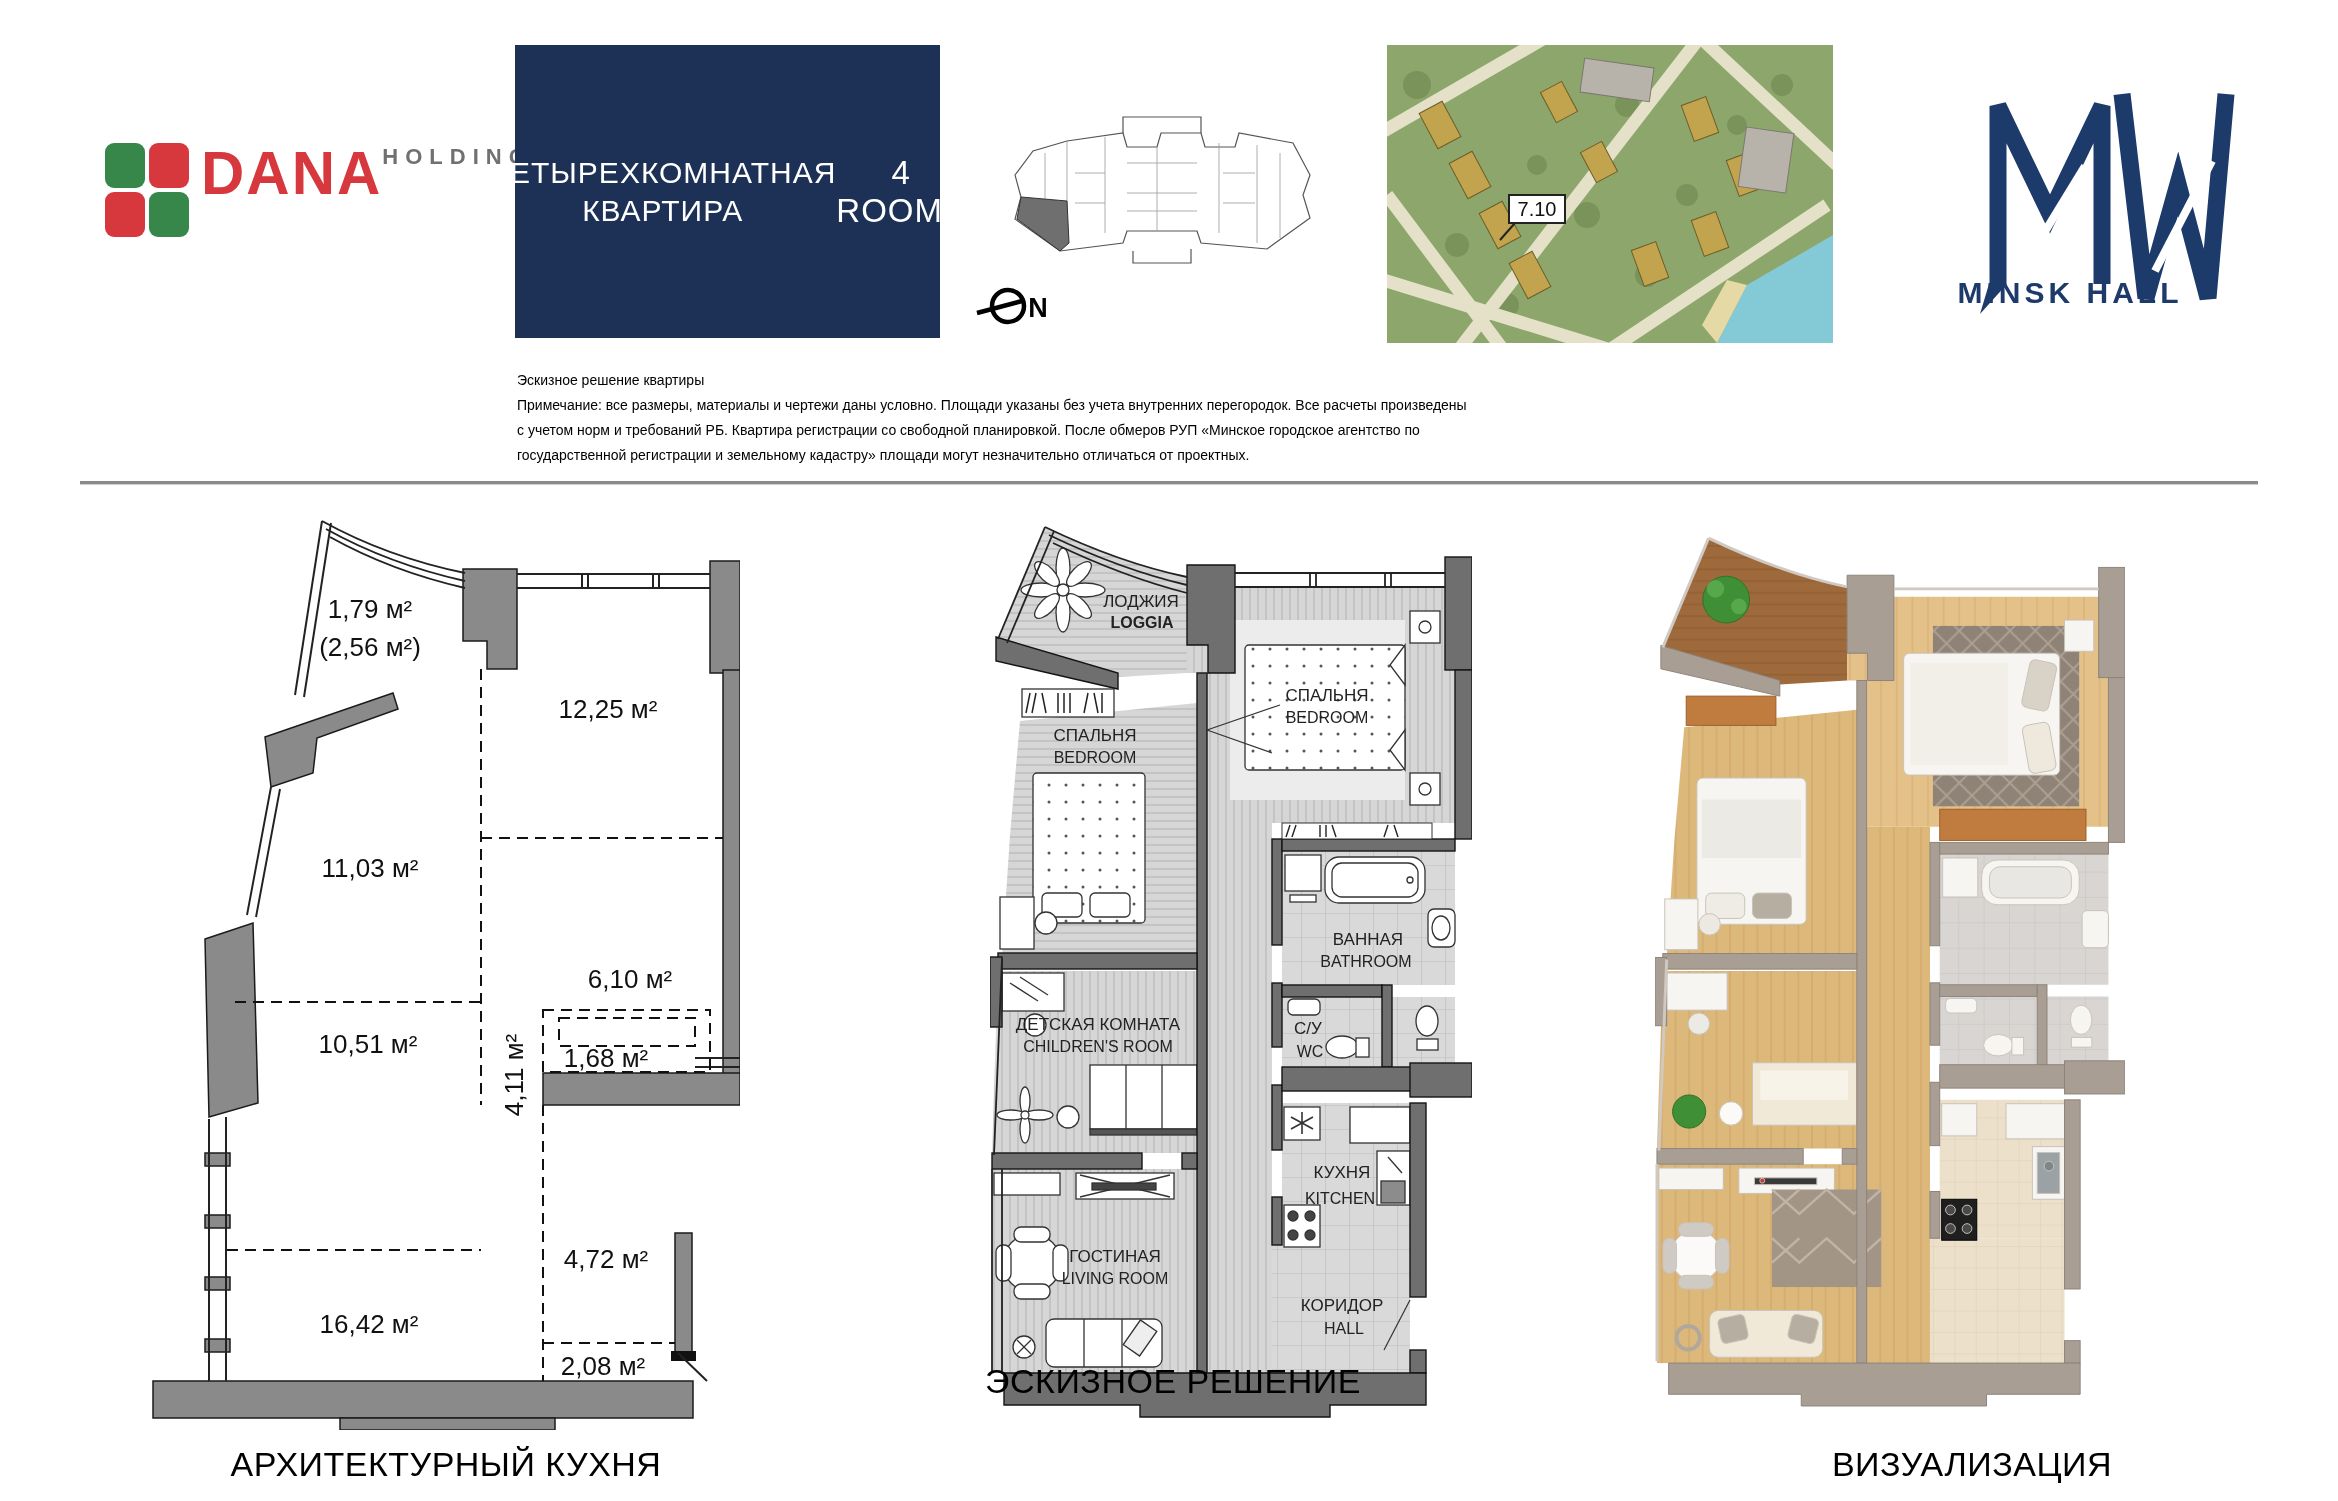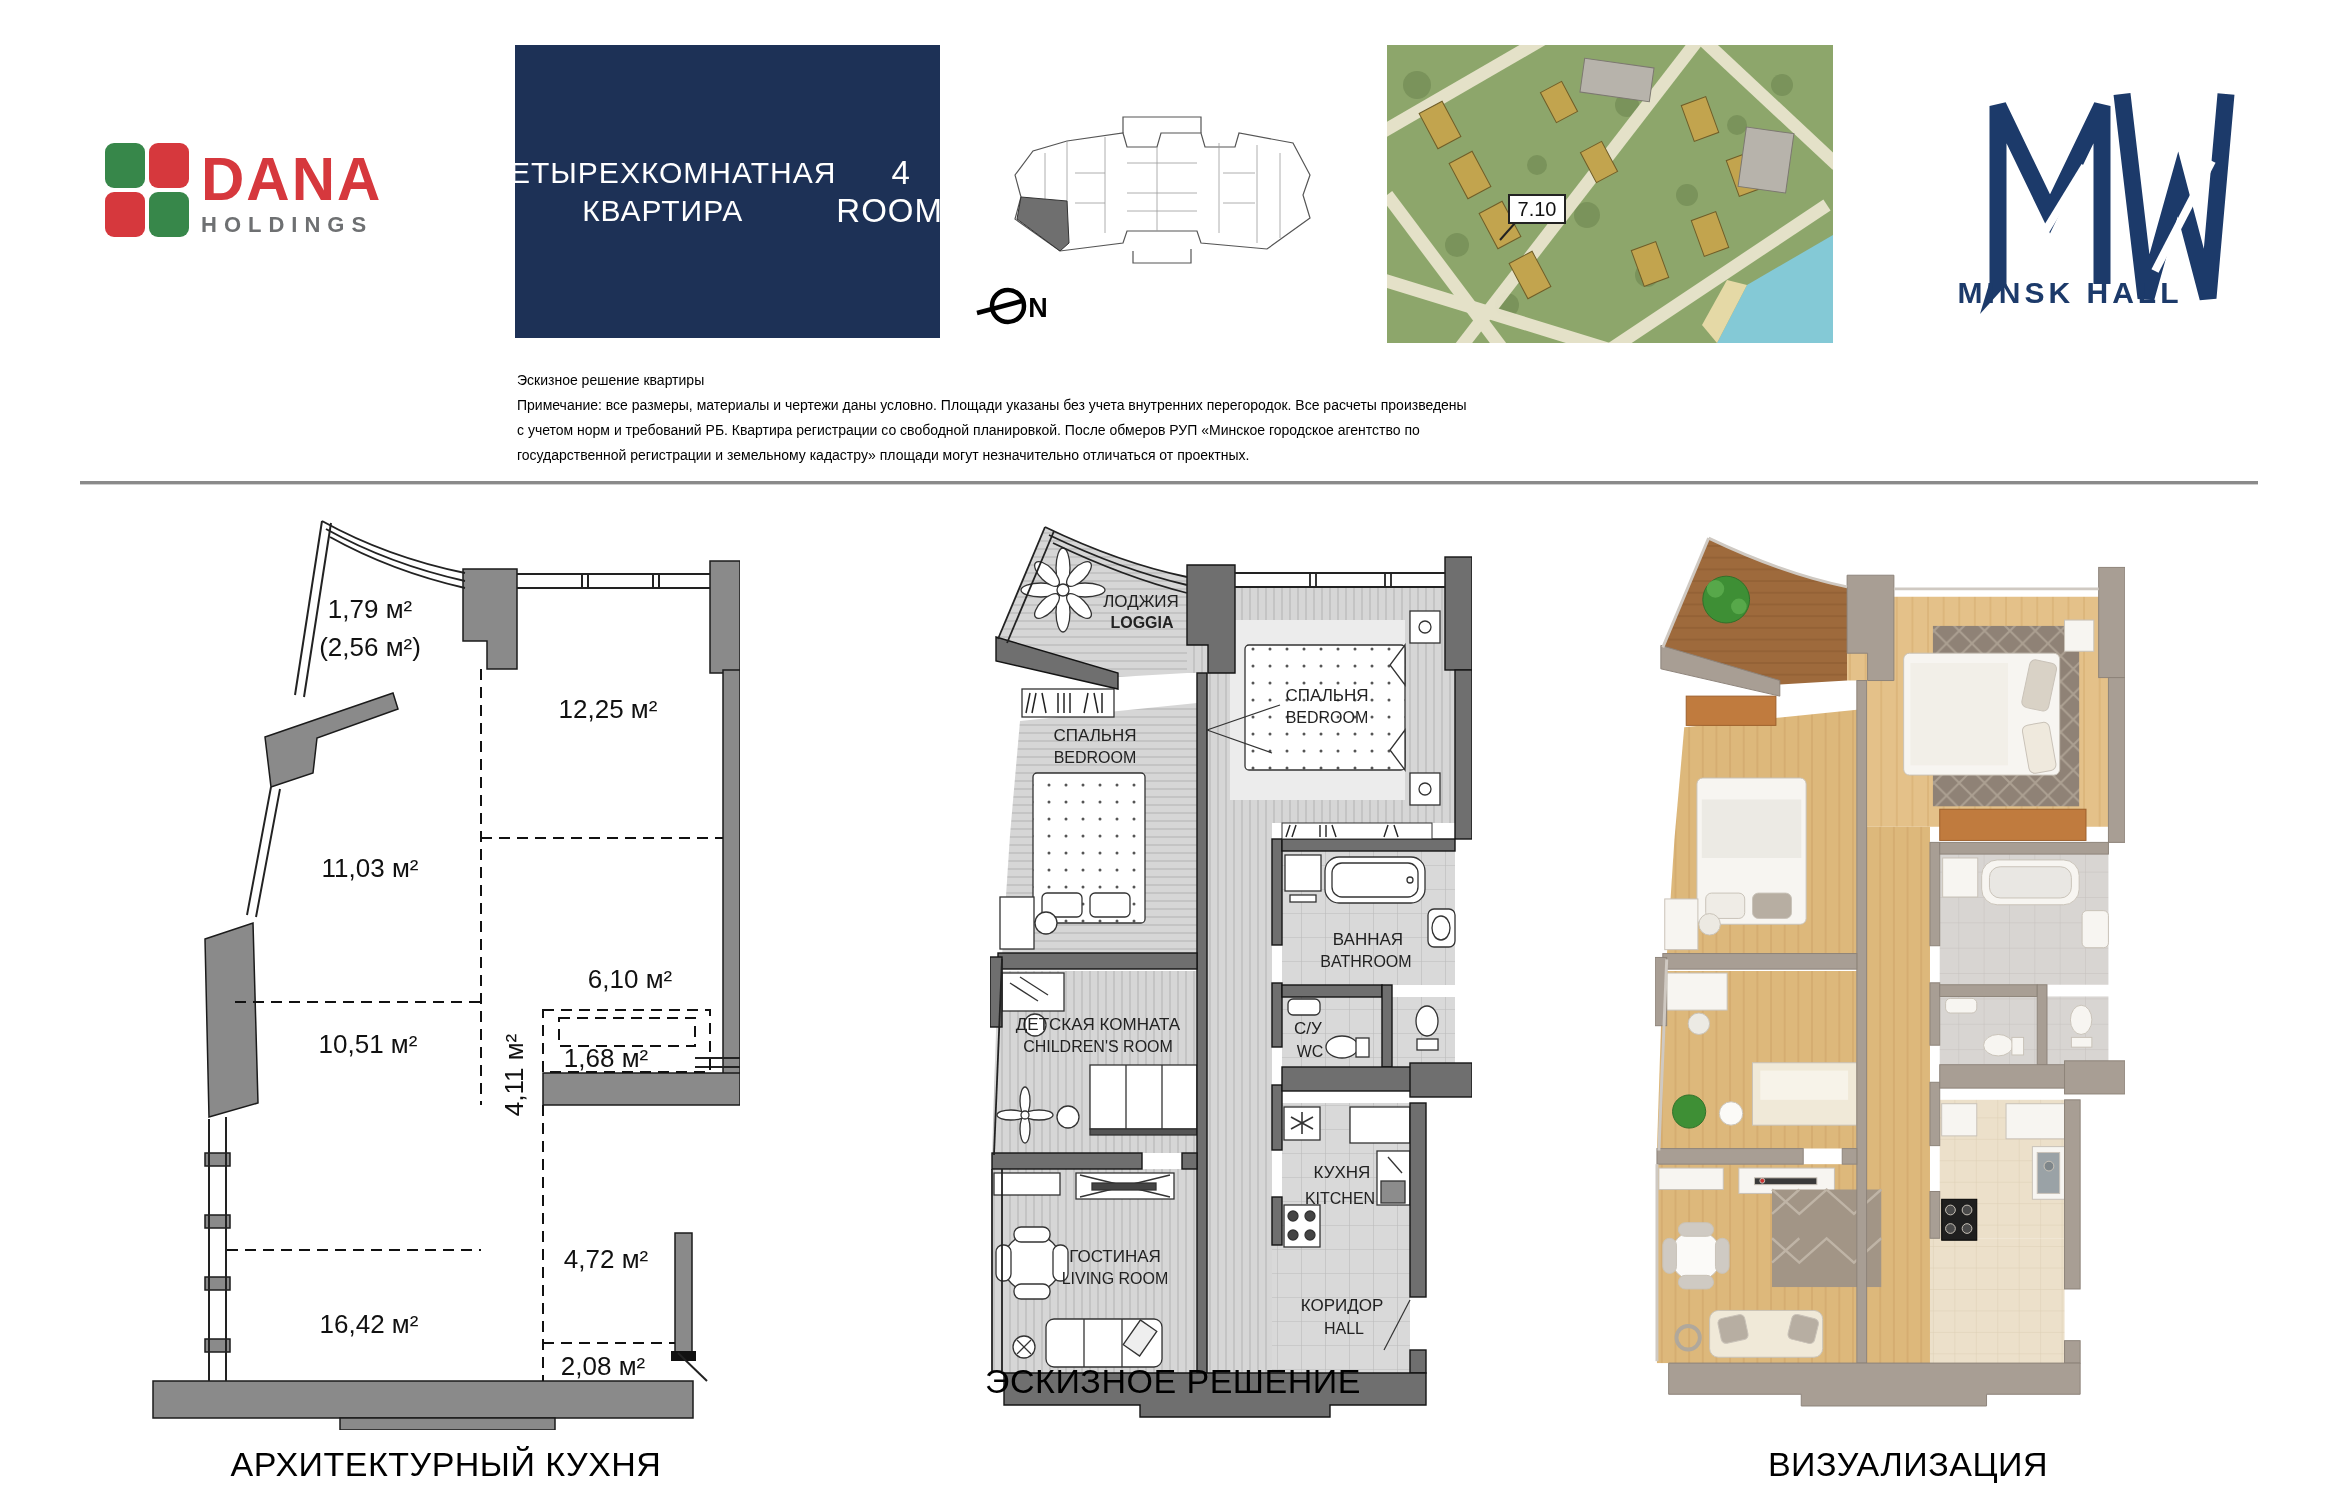--- a/index.html
+++ b/index.html
@@ -3,21 +3,21 @@
 <meta charset="utf-8">
 <style>
   html,body{margin:0;padding:0;background:#fff;}
   #canvas{position:relative;width:2338px;height:1501px;background:#fff;
           font-family:"Liberation Sans","DejaVu Sans",sans-serif;overflow:hidden;}
   .abs{position:absolute;}
   
   .dana{left:105px;top:143px;width:400px;height:100px;display:flex;gap:12px;}
   .dana-grid{display:grid;grid-template-columns:40px 40px;grid-template-rows:45px 45px;gap:4px;}
   .dana-sq{border-radius:9px;}
-  .dana-text{display:flex;flex-direction:column;justify-content:center;}
+  .dana-text{display:flex;flex-direction:row;justify-content:space-between;}
   .dana-name{font-size:60px;font-weight:800;letter-spacing:2px;line-height:62px;transform:scaleY(1.02);}
   .dana-sub{font-size:22px;font-weight:700;letter-spacing:7px;margin-top:1px;}
   .title-block{left:515px;top:45px;width:425px;height:293px;display:flex;flex-direction:row;
                align-items:center;justify-content:center;color:#fff;text-align:center;}
   .title-ru{font-size:30px;font-weight:500;letter-spacing:1px;line-height:38px;}
   .title-divider{width:178px;height:3px;background:#fff;margin:20px 0;}
   .title-en{font-size:33px;font-weight:500;letter-spacing:1px;}
   .disclaimer{left:517px;top:368px;width:1340px;font-size:14px;line-height:25px;color:#000;}
   .sep{left:80px;top:481px;width:2178px;height:3px;background:#8a8a8a;border-bottom:1px solid #cfcfcf;}
   .mw{left:1950px;top:66px;width:300px;height:250px;}
@@ -556,15 +556,15 @@
     </g>
 
     <g stroke="#cfc9c2" stroke-width="3" fill="none">
       <path d="M55,22 Q130,58 197,72"></path>
       <line x1="55" y1="22" x2="8" y2="134"></line>
       <line x1="2" y1="664" x2="2" y2="866"></line>
       <line x1="245" y1="74" x2="455" y2="74"></line>
       <line x1="12" y1="454" x2="4" y2="650"></line>
     </g>
   </svg>
-  <div class="abs caption" style="left:1908px;top:1445px">ВИЗУАЛИЗАЦИЯ</div>
+  <div class="abs caption" style="left:1972px;top:1445px">ВИЗУАЛИЗАЦИЯ</div>
 
 </div>
 
 </body></html>

